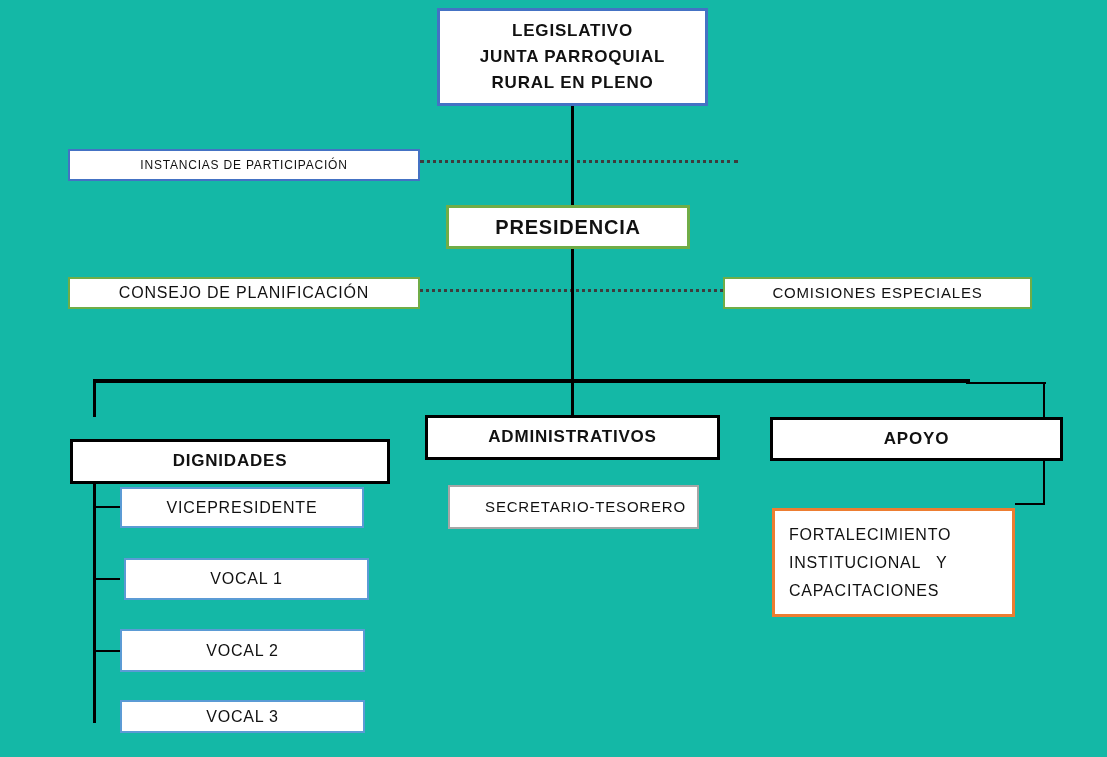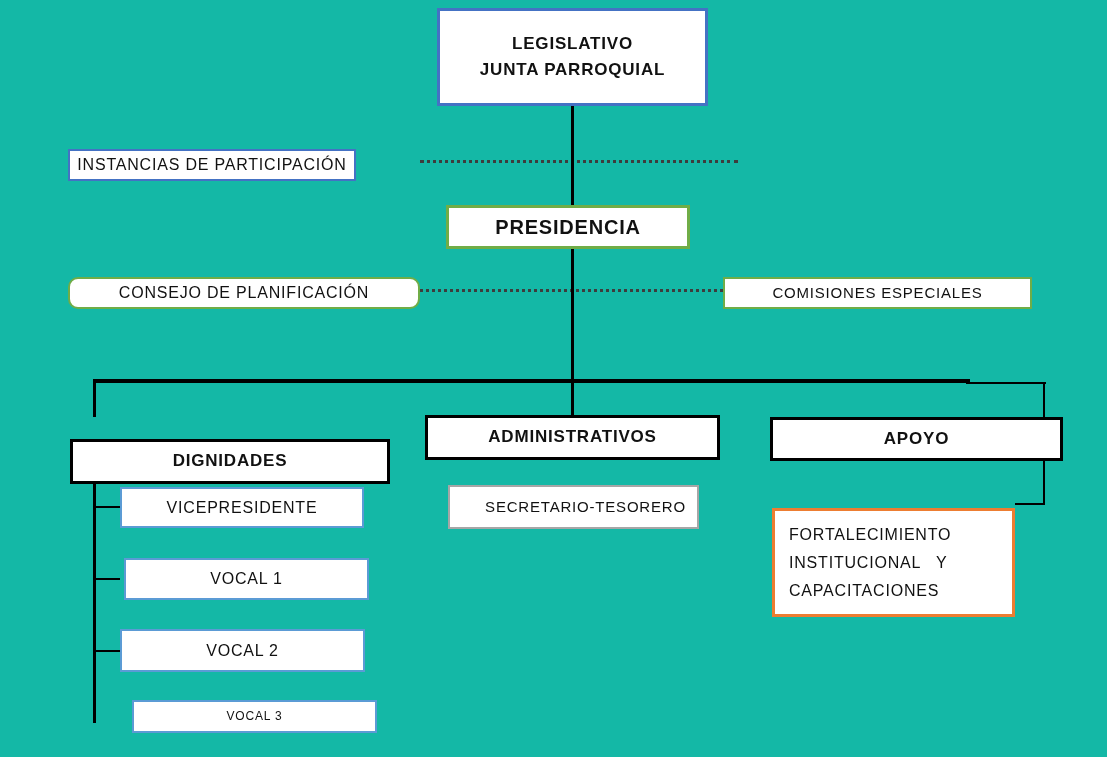--- a/index.html
+++ b/index.html
@@ -33,32 +33,32 @@
   .dotted {
     position: absolute;
     background: none;
     border-top: 3px dotted #3d3d3d;
     height: 0;
     z-index: 0;
   }
 
   
   #box-legislativo { left: 437px; top: 8px; width: 271px; height: 98px; border: 3px solid; font-size: 17px; flex-direction: column; line-height: 26px; }
-  #box-instancias { left: 68px; top: 149px; width: 288px; height: 32px; border: 2px solid; font-size: 16px; }
+  #box-instancias { left: 68px; top: 149px; width: 352px; height: 32px; border: 2px solid; font-size: 12px; }
   #box-comisiones-permanentes { left: 738px; top: 149px; width: 307px; height: 32px; border: 2px solid; font-size: 15px; }
   #box-presidencia { left: 446px; top: 205px; width: 244px; height: 44px; border: 3px solid; font-size: 20px; }
   #box-consejo { left: 68px; top: 277px; width: 352px; height: 32px; border: 2px solid; font-size: 16px; }
   #box-comisiones-especiales { left: 723px; top: 277px; width: 309px; height: 32px; border: 2px solid; font-size: 15px; }
   #box-dignidades { left: 70px; top: 439px; width: 320px; height: 45px; border: 3px solid; font-size: 17px; }
   #box-administrativos { left: 425px; top: 415px; width: 295px; height: 45px; border: 3px solid; font-size: 17px; }
   #box-apoyo { left: 770px; top: 417px; width: 293px; height: 44px; border: 3px solid; font-size: 17px; }
   #box-vicepresidente { left: 120px; top: 487px; width: 244px; height: 41px; border: 2px solid; font-size: 16px; }
   #box-vocal1 { left: 124px; top: 558px; width: 245px; height: 42px; border: 2px solid; font-size: 16px; justify-content: center; }
   #box-vocal2 { left: 120px; top: 629px; width: 245px; height: 43px; border: 2px solid; font-size: 16px; }
-  #box-vocal3 { left: 120px; top: 700px; width: 245px; height: 33px; border: 2px solid; font-size: 12px; margin-left: 12px; }
+  #box-vocal3 { left: 120px; top: 700px; width: 245px; height: 33px; border: 2px solid; font-size: 16px; }
   #box-secretario { left: 448px; top: 485px; width: 251px; height: 44px; border: 2px solid; font-size: 15px; }
   #box-fortalecimiento {
     left: 772px; top: 482px; width: 243px; height: 109px; border: 3px solid;
     font-size: 16px; flex-direction: column; align-items: flex-start;
     justify-content: center; text-align: left; padding-left: 14px; line-height: 28px; margin-top: 26px;
   }
   .fort-line { white-space: pre; }
 
   
   #line-v-top        { left: 571px; top: 106px; width: 3px;  height: 99px; }
@@ -92,32 +92,33 @@
   <div class="line" id="line-v-left-rail"></div>
   <div class="line" id="line-tick-1"></div>
   <div class="line" id="line-tick-2"></div>
   <div class="line" id="line-tick-3"></div>
   <div class="line" id="line-v-right-rail"></div>
   <div class="line" id="line-h-right-conn"></div>
 
   <div class="node bold" id="box-legislativo" style="border-color: rgb(68, 114, 196);">
     <span>LEGISLATIVO</span>
     <span>JUNTA PARROQUIAL</span>
+    <span>RURAL EN PLENO</span>
   </div>
 
   <div class="node" id="box-instancias" style="border-color: rgb(68, 114, 196);">
     <span>INSTANCIAS DE PARTICIPACIÓN</span>
   </div>
 
 
   <div class="node bold" id="box-presidencia" style="border-color: rgb(112, 173, 71);">
     <span>PRESIDENCIA</span>
   </div>
 
-  <div class="node" id="box-consejo" style="border-color: rgb(112, 173, 71); border-radius: 10px;">
+  <div class="node" id="box-consejo" style="border-color: rgb(112, 173, 71);">
     <span>CONSEJO DE PLANIFICACIÓN</span>
   </div>
 
   <div class="node" id="box-comisiones-especiales" style="border-color: rgb(112, 173, 71);">
     <span>COMISIONES ESPECIALES</span>
   </div>
 
   <div class="node bold" id="box-dignidades" style="border-color: rgb(0, 0, 0);">
     <span>DIGNIDADES</span>
   </div>

